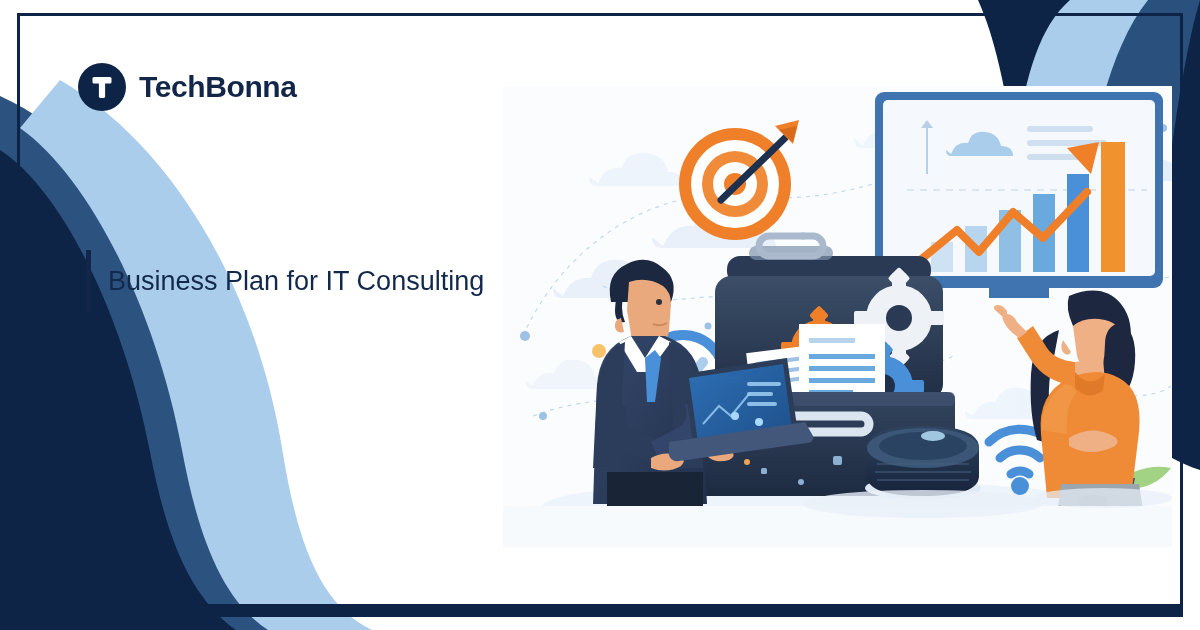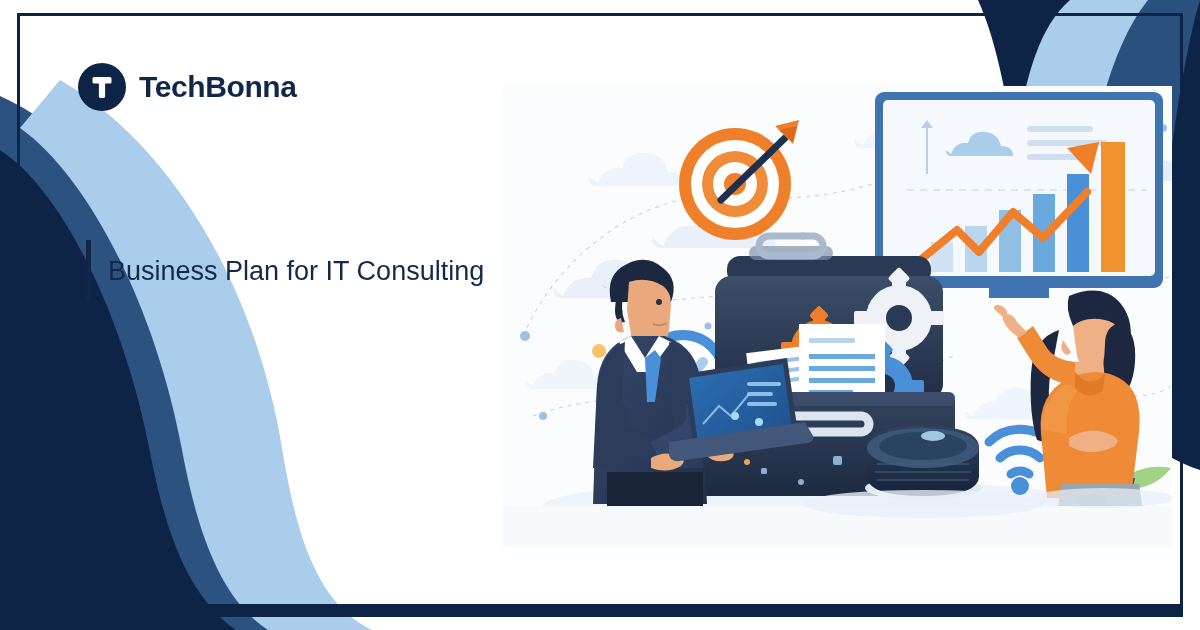--- a/index.html
+++ b/index.html
@@ -66,21 +66,21 @@
     font-size: 30px;
     font-weight: bold;
     color: #12264a;
     letter-spacing: -0.4px;
     white-space: nowrap;
   }
 
   .title-block {
     position: absolute;
     left: 86px;
-    top: 240px;
+    top: 250px;
     display: flex;
     align-items: stretch;
     gap: 17px;
   }
   .title-rule {
     width: 5px;
     background: #12264a;
     flex: 0 0 auto;
   }
   .title-text {

